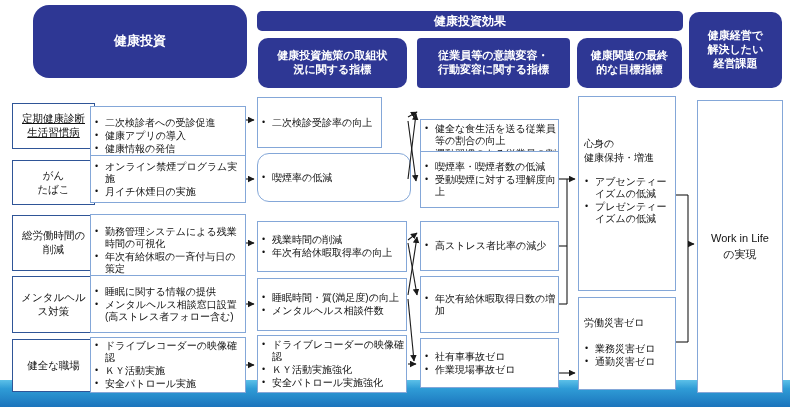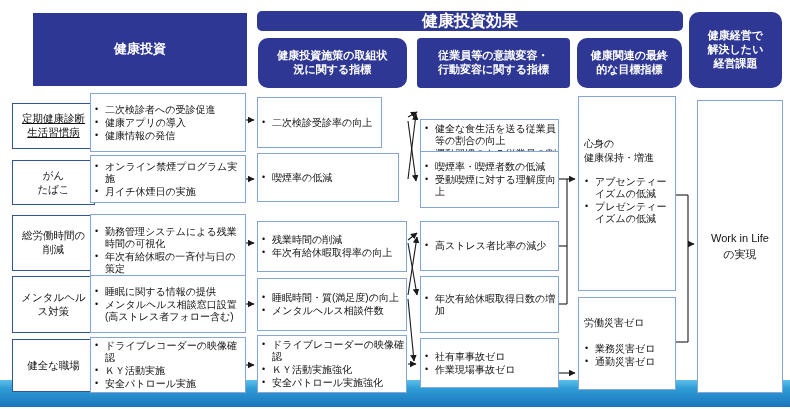--- a/index.html
+++ b/index.html
@@ -66,23 +66,23 @@
   svg.arrows { position: absolute; left: 0; top: 0; z-index: 5; pointer-events: none; }
   svg.arrows line, svg.arrows polyline { stroke: #1a1a1a; stroke-width: 1.1; fill: none; }
 </style>
 </head>
 <body>
 
 <div class="stage">
 
   <div class="band"></div>
 
-  <div class="hdr" style="left:33px; top:13px; width:214px; height:73px; border-radius:0; font-size:13px;">健康投資</div>
-
-  <div class="hdr" style="left:257px; top:11px; width:426px; height:20px; border-radius:5px; font-size:16px;">健康投資効果</div>
+  <div class="hdr" style="left:33px; top:5px; width:214px; height:73px; border-radius:16px; font-size:13px;">健康投資</div>
+
+  <div class="hdr" style="left:257px; top:11px; width:426px; height:20px; border-radius:5px; font-size:12px;">健康投資効果</div>
 
   <div class="hdr" style="left:258px; top:38px; width:149px; height:50px; border-radius:10px; font-size:11px;">健康投資施策の取組状
 況に関する指標</div>
 
   <div class="hdr" style="left:417px; top:38px; width:153px; height:50px; border-radius:4px; font-size:11px;">従業員等の意識変容・
 行動変容に関する指標</div>
 
   <div class="hdr" style="left:577px; top:38px; width:105px; height:50px; border-radius:10px; font-size:11px;">健康関連の最終
 的な目標指標</div>
 
@@ -93,21 +93,21 @@
   <div class="box cat" style="left:12px; top:103px; width:83px; height:46px;text-decoration:underline;">定期健康診断
 生活習慣病</div>
   <div class="box cat" style="left:12px; top:160px; width:83px; height:45px;">がん
 たばこ</div>
   <div class="box cat" style="left:12px; top:215px; width:83px; height:56px;">総労働時間の
 削減</div>
   <div class="box cat" style="left:12px; top:276px; width:83px; height:57px;">メンタルヘル
 ス対策</div>
   <div class="box cat" style="left:12px; top:339px; width:83px; height:53px;">健全な職場</div>
 
-  <div class="box" style="left:90px; top:93px; width:156px; height:59px;">
+  <div class="box" style="left:90px; top:106px; width:156px; height:59px;">
     <ul class="blt">
         <li>二次検診者への受診促進</li>
         <li>健康アプリの導入</li>
         <li>健康情報の発信</li>
       </ul>
   </div>
   <div class="box" style="left:90px; top:155px; width:156px; height:48px;">
     <ul class="blt">
         <li>オンライン禁煙プログラム実施</li>
         <li>月イチ休煙日の実施</li>
@@ -131,21 +131,21 @@
         <li>ＫＹ活動実施</li>
         <li>安全パトロール実施</li>
       </ul>
   </div>
 
   <div class="box" style="left:257px; top:97px; width:125px; height:51px;">
     <ul class="blt">
         <li>二次検診受診率の向上</li>
       </ul>
   </div>
-  <div class="box" style="left:257px; top:153px; width:142px; height:49px;">
+  <div class="box" style="left:257px; top:153px; width:154px; height:49px;border-radius:12px;">
     <ul class="blt">
         <li>喫煙率の低減</li>
       </ul>
   </div>
   <div class="box" style="left:257px; top:221px; width:150px; height:51px;">
     <ul class="blt">
         <li>残業時間の削減</li>
         <li>年次有給休暇取得率の向上</li>
       </ul>
   </div>

